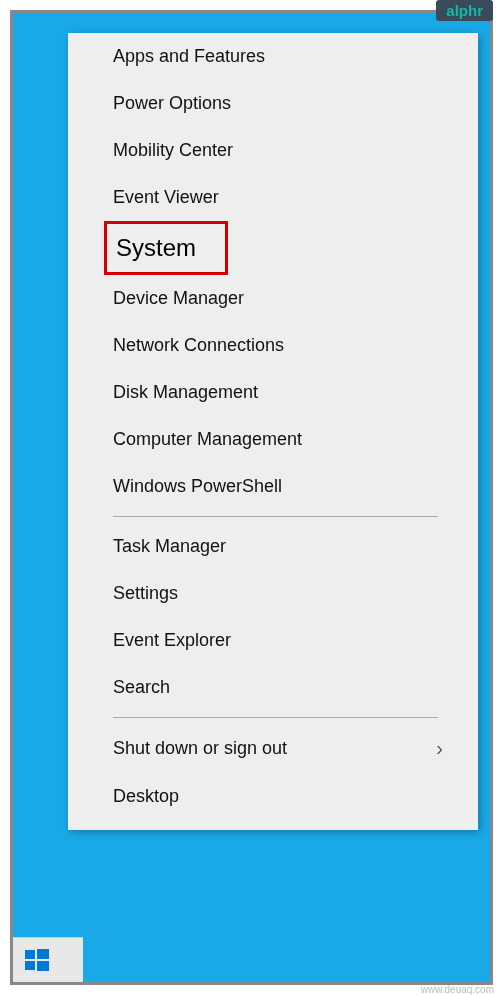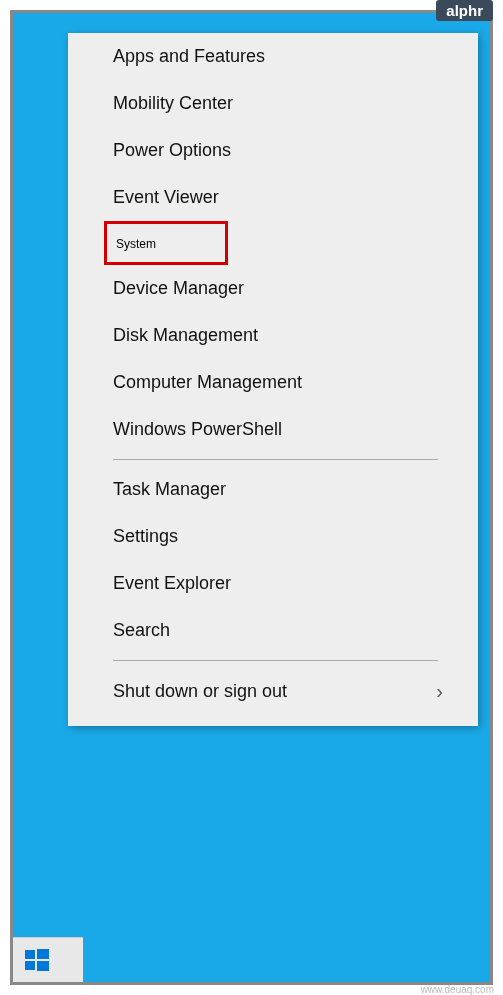--- a/index.html
+++ b/index.html
@@ -67,38 +67,38 @@
     .menu-item-label {
       display: inline-block;
     }
     .highlight-box {
       border: 3px solid #d00000;
       margin-left: 36px;
       margin-right: 250px;
       padding: 10px 0 10px 9px;
     }
     .highlight-box .menu-item-label {
-      font-size: 12px;
+      font-size: 24px;
     }
     .menu-divider {
       height: 1px;
       background: #aaa;
       margin: 6px 40px 6px 45px;
     }
     .chevron {
       font-size: 20px;
       color: #555;
       margin-right: -5px;
     }
     .badge {
       position: absolute;
       top: 0;
       right: 10px;
       background: #3a4a5a;
-      color: #ffffff;
+      color: #14b8a6;
       font-size: 15px;
       font-weight: bold;
       padding: 2px 10px;
       border-radius: 3px;
       font-family: Arial, sans-serif;
     }
     .watermark {
       position: absolute;
       bottom: 0;
       right: 9px;
@@ -122,35 +122,38 @@
       </svg>
     </span>
   </div>
 
   <div class="context-menu">
 
     <div class="menu-item">
       <span class="menu-item-label">Apps and Features</span>
     </div>
     <div class="menu-item">
-      <span class="menu-item-label">Mobility Center</span>
+      <span class="menu-item-label">Power Options</span>
     </div>
     <div class="menu-item">
-      <span class="menu-item-label">Power Options</span>
+      <span class="menu-item-label">Mobility Center</span>
     </div>
     <div class="menu-item">
       <span class="menu-item-label">Event Viewer</span>
     </div>
 
     <div class="highlight-box">
       <span class="menu-item-label">System</span>
     </div>
 
     <div class="menu-item">
       <span class="menu-item-label">Device Manager</span>
+    </div>
+    <div class="menu-item">
+      <span class="menu-item-label">Network Connections</span>
     </div>
     <div class="menu-item">
       <span class="menu-item-label">Disk Management</span>
     </div>
     <div class="menu-item">
       <span class="menu-item-label">Computer Management</span>
     </div>
     <div class="menu-item">
       <span class="menu-item-label">Windows PowerShell</span>
     </div>
@@ -169,18 +172,21 @@
     <div class="menu-item">
       <span class="menu-item-label">Search</span>
     </div>
 
     <div class="menu-divider"></div>
 
     <div class="menu-item">
       <span class="menu-item-label">Shut down or sign out</span>
       <span class="chevron">›</span>
     </div>
+    <div class="menu-item">
+      <span class="menu-item-label">Desktop</span>
+    </div>
 
   </div>
 </div>
 
 <div class="badge">alphr</div>
 <div class="watermark">www.deuaq.com</div>
 
 </body></html>

